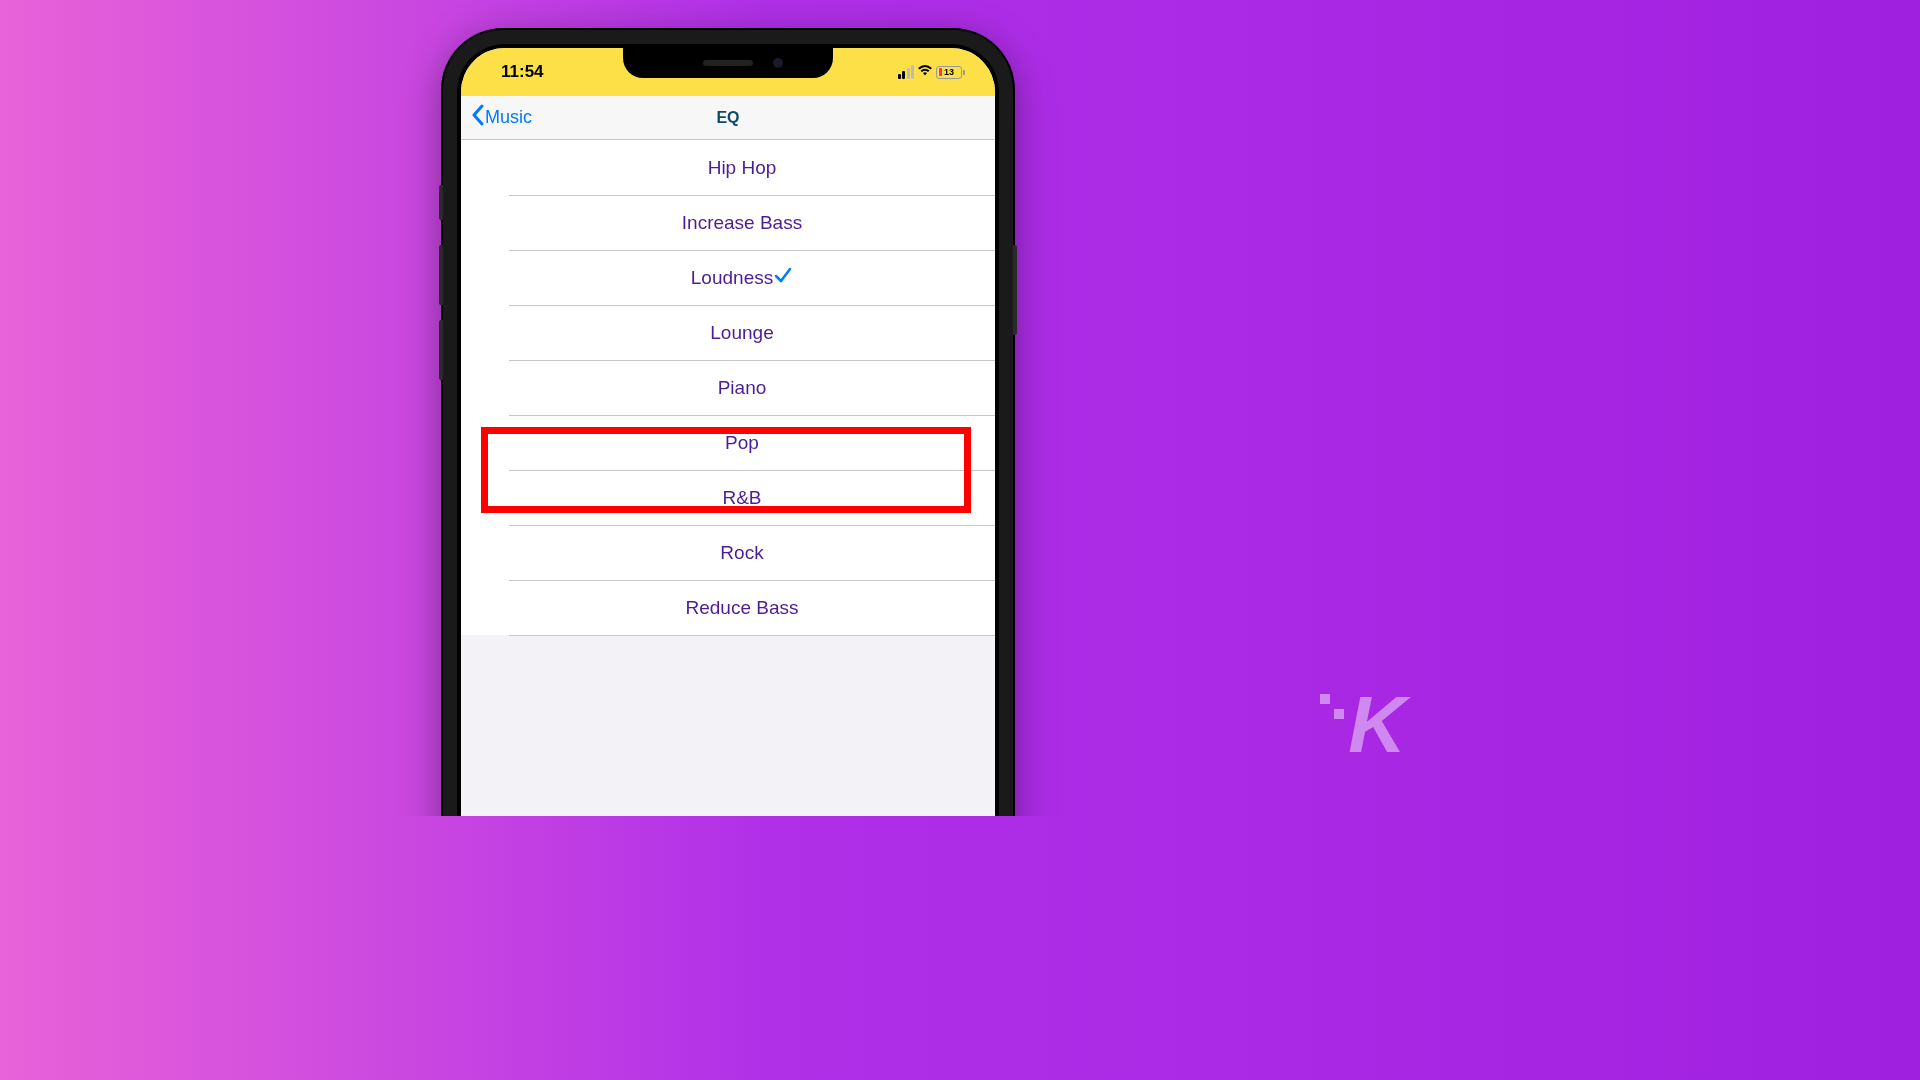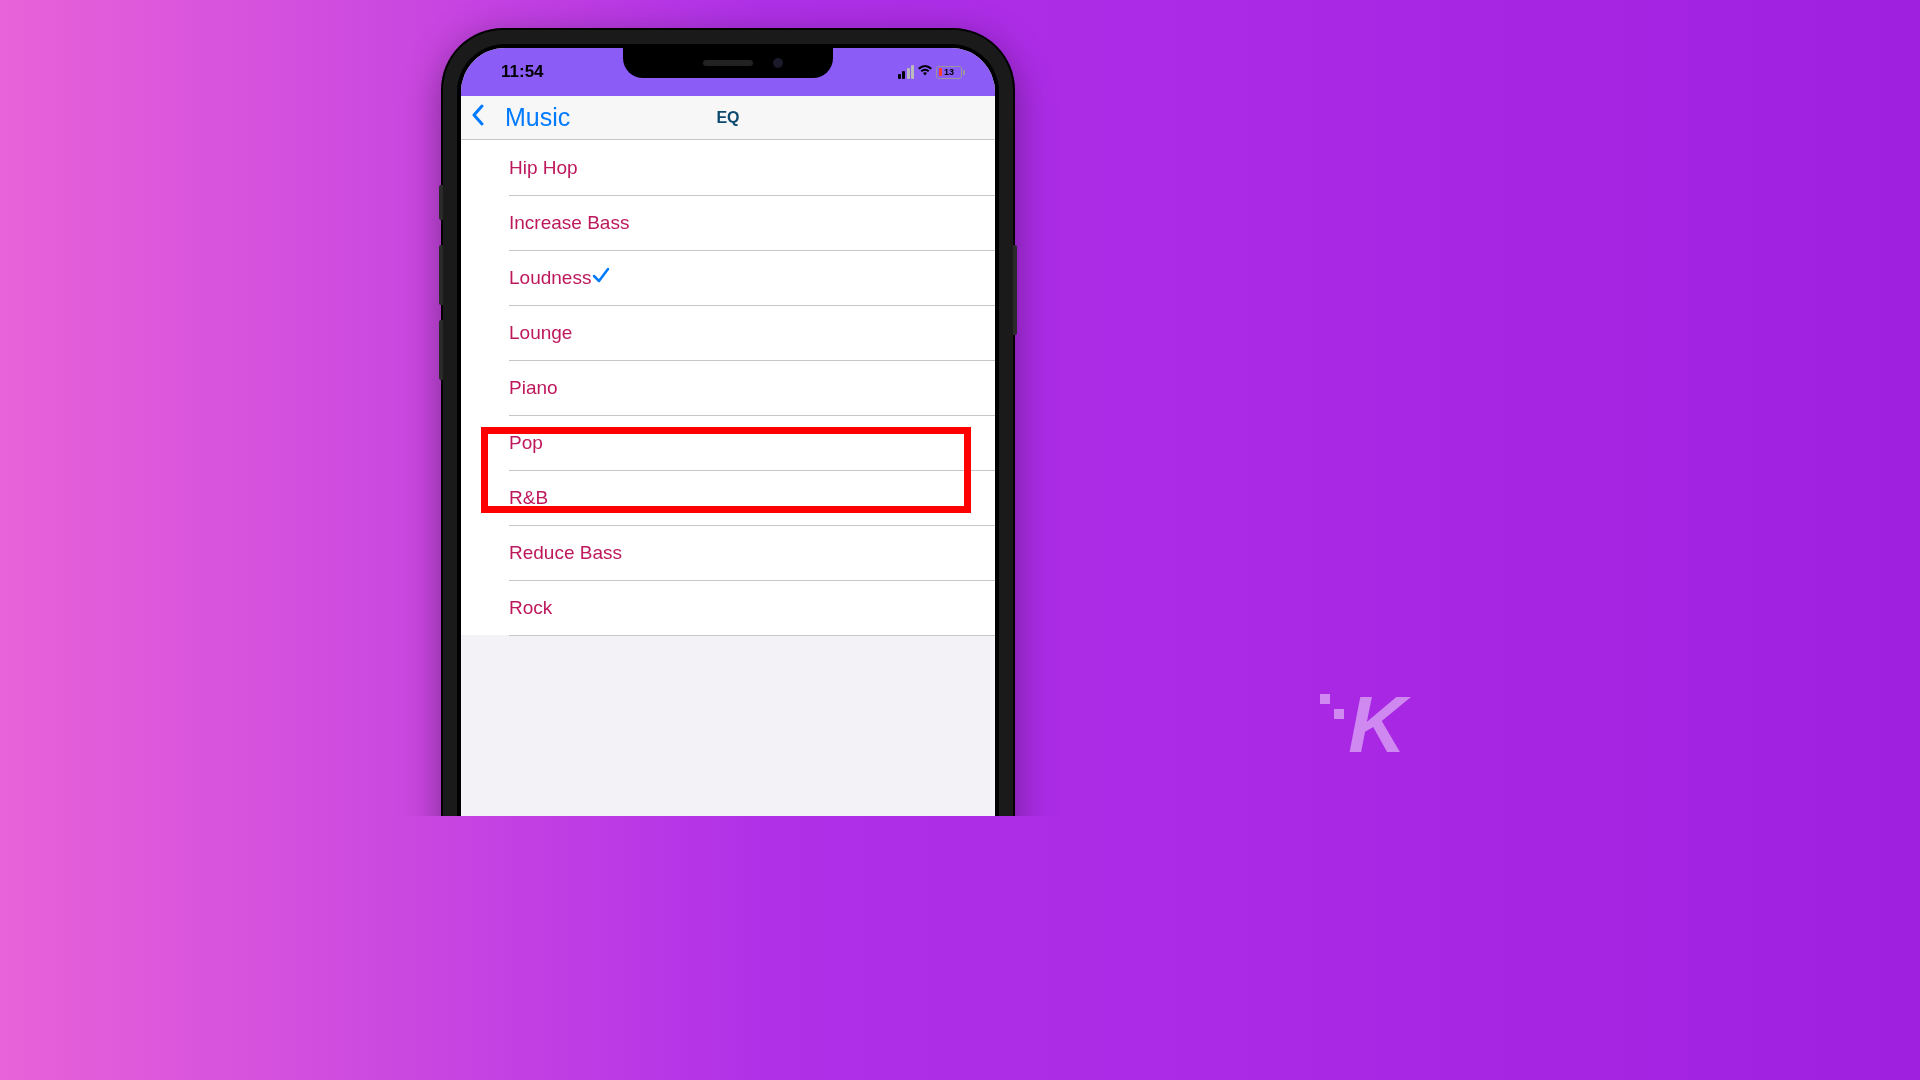--- a/index.html
+++ b/index.html
@@ -120,21 +120,21 @@
       position: absolute;
       right: 50px;
     }
     
     .status-bar {
       height: 48px;
       display: flex;
       justify-content: space-between;
       align-items: center;
       padding: 0 30px;
-      background: #8b5cf6;
+      background: #fde047;
       position: relative;
       z-index: 50;
     }
     
     .status-time {
       font-size: 17px;
       font-weight: 600;
       color: #000;
       margin-left: 10px;
     }
@@ -212,23 +212,23 @@
       border-bottom: 0.5px solid #c6c6c8;
       display: flex;
       align-items: center;
       padding: 0 10px;
       position: relative;
     }
     
     .back-button {
       display: flex;
       align-items: center;
-      gap: 20px;
+      gap: 0;
       color: #007aff;
-      font-size: 25px;
+      font-size: 18px;
       cursor: pointer;
     }
     
     .back-chevron svg {
       width: 14px;
       height: 22px;
     }
     
     .nav-title {
       position: absolute;
@@ -247,24 +247,24 @@
     
     .list {
       background: #fff;
       margin: 0;
     }
     
     .list-item {
       height: 55px;
       display: flex;
       align-items: center;
-      justify-content: flex-start;
+      justify-content: center;
       padding: 0 20px 0 48px;
       font-size: 19px;
-      color: #be185d;
+      color: #4c1d95;
       position: relative;
       cursor: pointer;
     }
     
     .list-item::after {
       content: '';
       position: absolute;
       bottom: 0;
       left: 48px;
       right: 0;
@@ -405,24 +405,24 @@
           <div class="list-item">
             <span>Piano</span>
           </div>
           <div class="list-item">
             <span>Pop</span>
           </div>
           <div class="list-item">
             <span>R&amp;B</span>
           </div>
           <div class="list-item">
+            <span>Rock</span>
+          </div>
+          <div class="list-item">
             <span>Reduce Bass</span>
-          </div>
-          <div class="list-item">
-            <span>Rock</span>
           </div>
         </div>
       </div>
 
     </div>
   </div>
 </div>
 
 <div class="highlight-box"></div>
 

